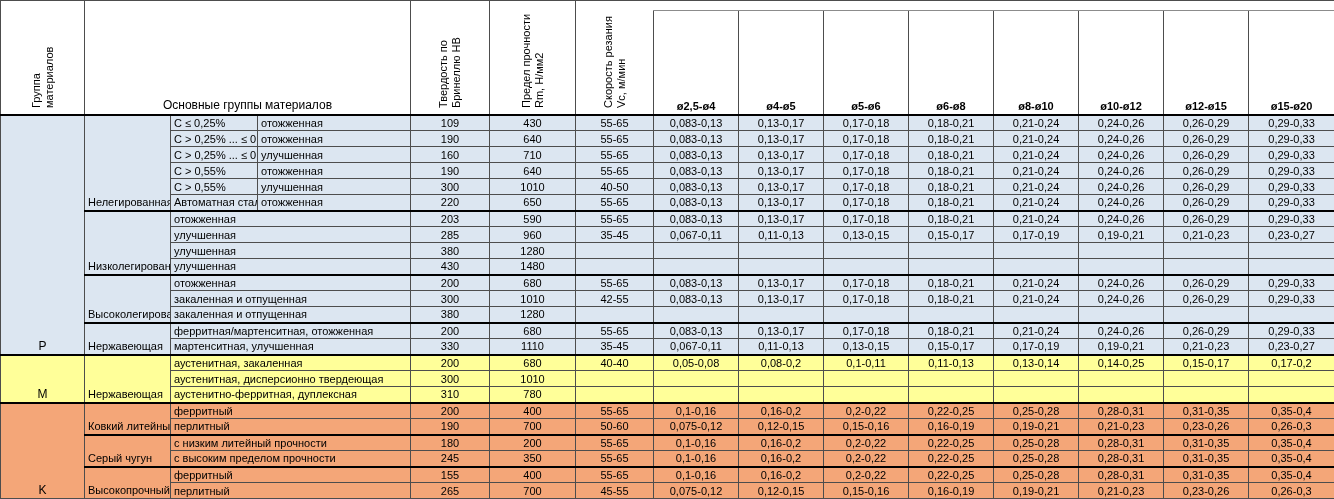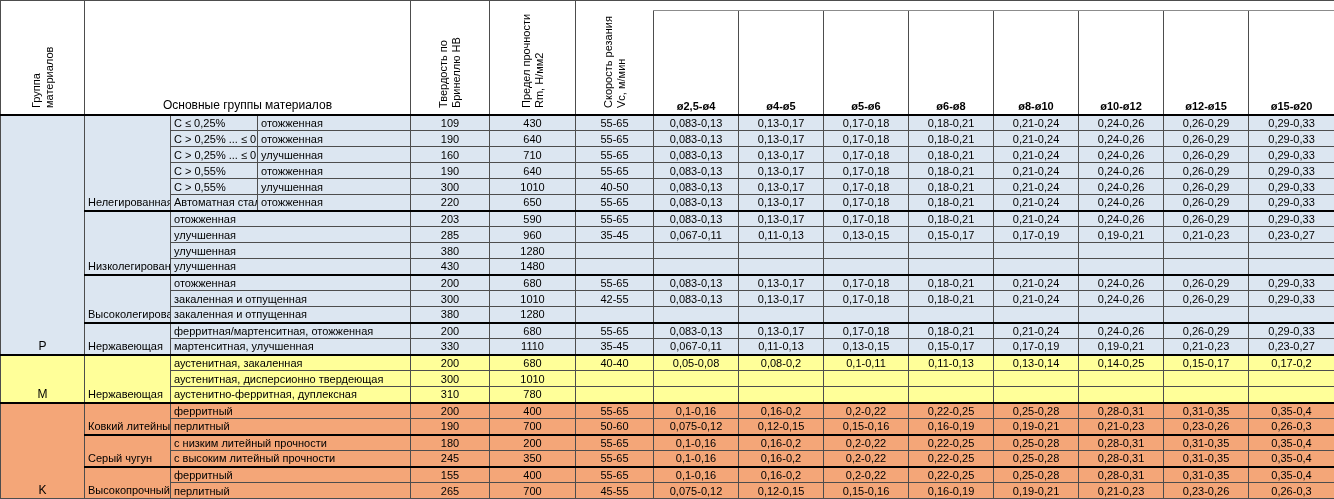--- a/index.html
+++ b/index.html
@@ -429,21 +429,21 @@
           <td class="num-cell">0,1-0,16</td>
           <td class="num-cell">0,16-0,2</td>
           <td class="num-cell">0,2-0,22</td>
           <td class="num-cell">0,22-0,25</td>
           <td class="num-cell">0,25-0,28</td>
           <td class="num-cell">0,28-0,31</td>
           <td class="num-cell">0,31-0,35</td>
           <td class="num-cell">0,35-0,4</td>
         </tr>
         <tr class="data sec-k">
-          <td class="state-cell" colspan="2">с высоким литейный прочности</td>
+          <td class="state-cell" colspan="2">с высоким пределом прочности</td>
           <td class="num-cell">245</td>
           <td class="num-cell">350</td>
           <td class="num-cell">55-65</td>
           <td class="num-cell">0,1-0,16</td>
           <td class="num-cell">0,16-0,2</td>
           <td class="num-cell">0,2-0,22</td>
           <td class="num-cell">0,22-0,25</td>
           <td class="num-cell">0,25-0,28</td>
           <td class="num-cell">0,28-0,31</td>
           <td class="num-cell">0,31-0,35</td>

